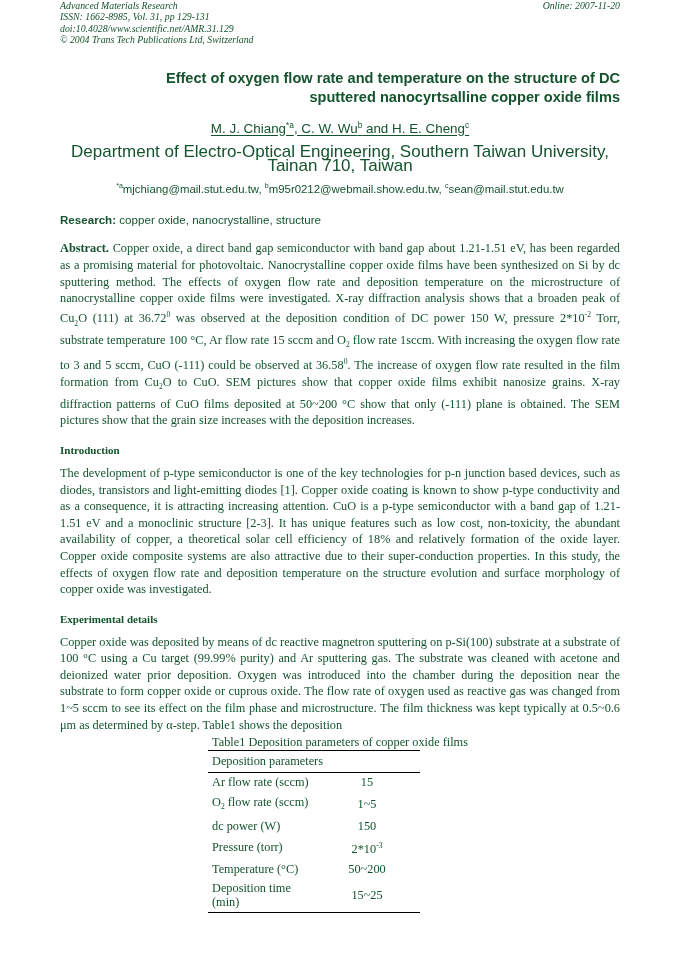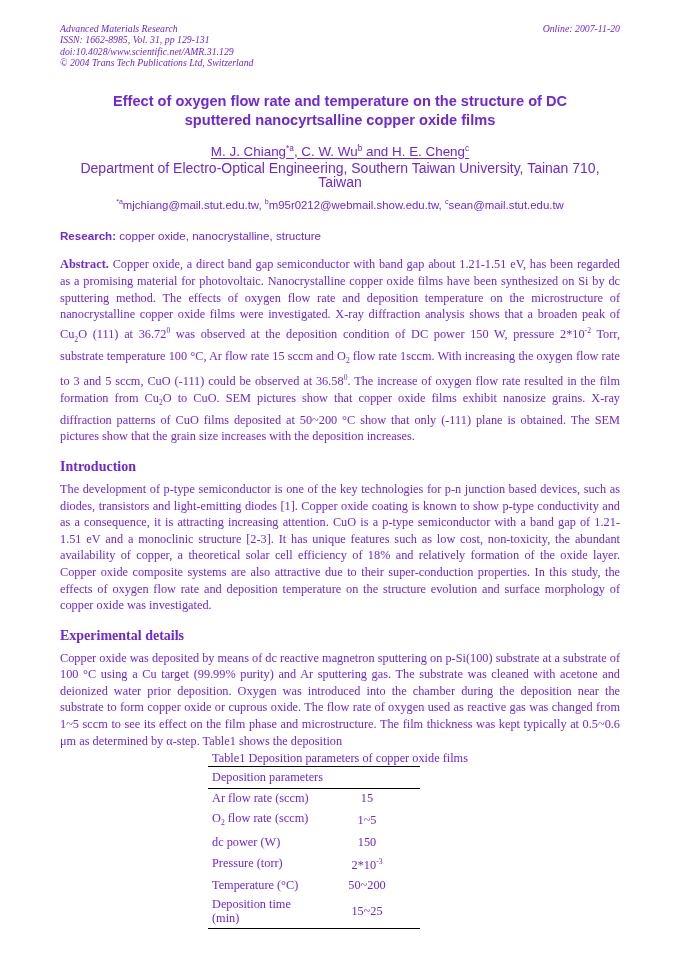--- a/index.html
+++ b/index.html
@@ -1,73 +1,74 @@
 <!DOCTYPE html>
 <html><head>
 <meta charset="utf-8">
 <style>
   html,body { margin:0; padding:0; background:#ffffff; }
   .page {
     position:relative;
     width:678px; height:959px;
     background:#ffffff;
-    color:#6d28d9;
+    color:#14532d;
     font-family:"Liberation Serif", serif;
     overflow:hidden;
     box-sizing:border-box;
-    padding:23px 58px 0 60px;
+    padding:0 58px 0 60px;
   }
   
   .journal-header {
     display:flex; justify-content:space-between; align-items:flex-start;
     font-style:italic;
     font-size:9.8px; line-height:11.3px;
     font-family:"Liberation Serif", serif;
   }
   .journal-header .left div { white-space:nowrap; }
   .journal-header .right { white-space:nowrap; }
   
   .paper-title {
     margin-top:24px;
-    text-align:center;
+    text-align:right;
     font-family:"Liberation Sans", sans-serif;
     font-weight:bold;
     font-size:14.6px; line-height:19px;
   }
   .authors {
     margin-top:10px;
     text-align:center;
     font-family:"Liberation Sans", sans-serif;
     font-size:13.4px; line-height:17px;text-decoration:underline;
   }
   .affiliation {
+    margin-top:7px;
     text-align:center;
     font-family:"Liberation Sans", sans-serif;
-    font-size:14px; line-height:14px;
+    font-size:17px; line-height:14px;
   }
   .emails {
     margin-top:6px;
     text-align:center;
     font-family:"Liberation Sans", sans-serif;
     font-size:11.4px; line-height:14px;
   }
   .keywords {
     margin-top:18px;
     font-family:"Liberation Sans", sans-serif;
     font-size:11.6px; line-height:14px;
   }
   
   .para {
     margin-top:13px;
     font-size:12.3px; line-height:16.6px;
     text-align:justify;
   }
   .section-heading {
     margin:14px 0 0 0;
-    font-size:14px; line-height:15px;
+    font-size:11px; line-height:15px;
     font-weight:bold;
   }
   .section-body {
     margin-top:7px;
     font-size:12.3px; line-height:16.6px;
     text-align:justify;
   }
   sub { font-size:0.62em; }
   sup { font-size:0.62em; }
   b { font-weight:bold; }

